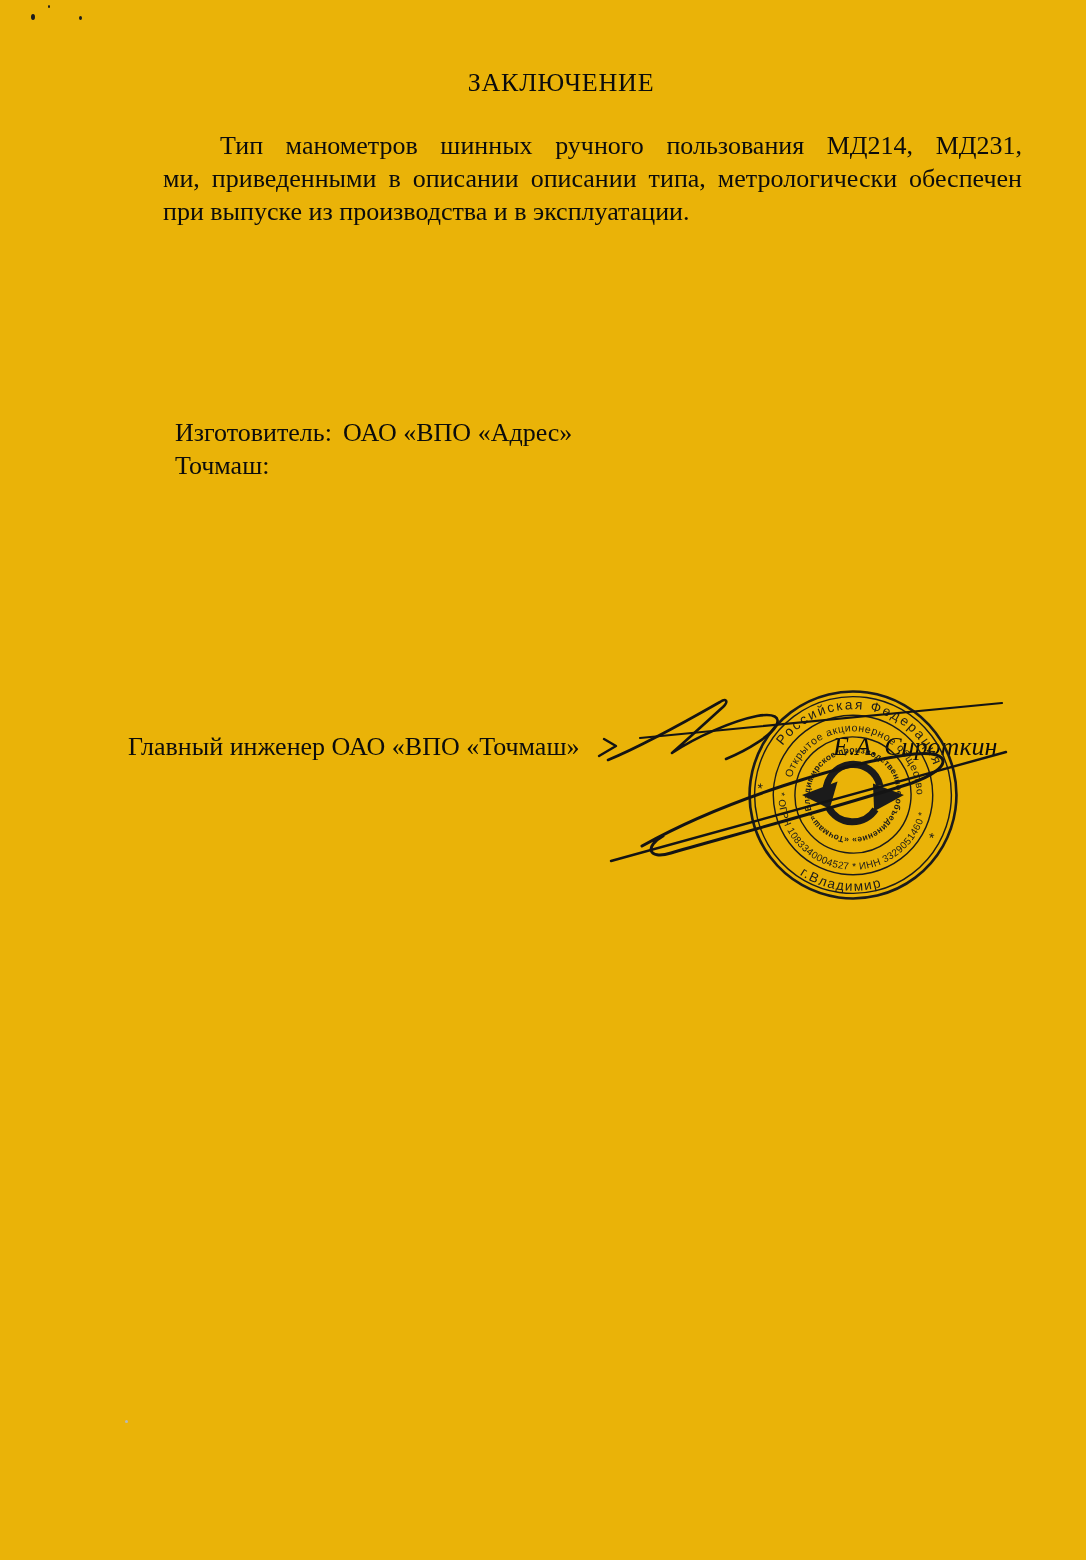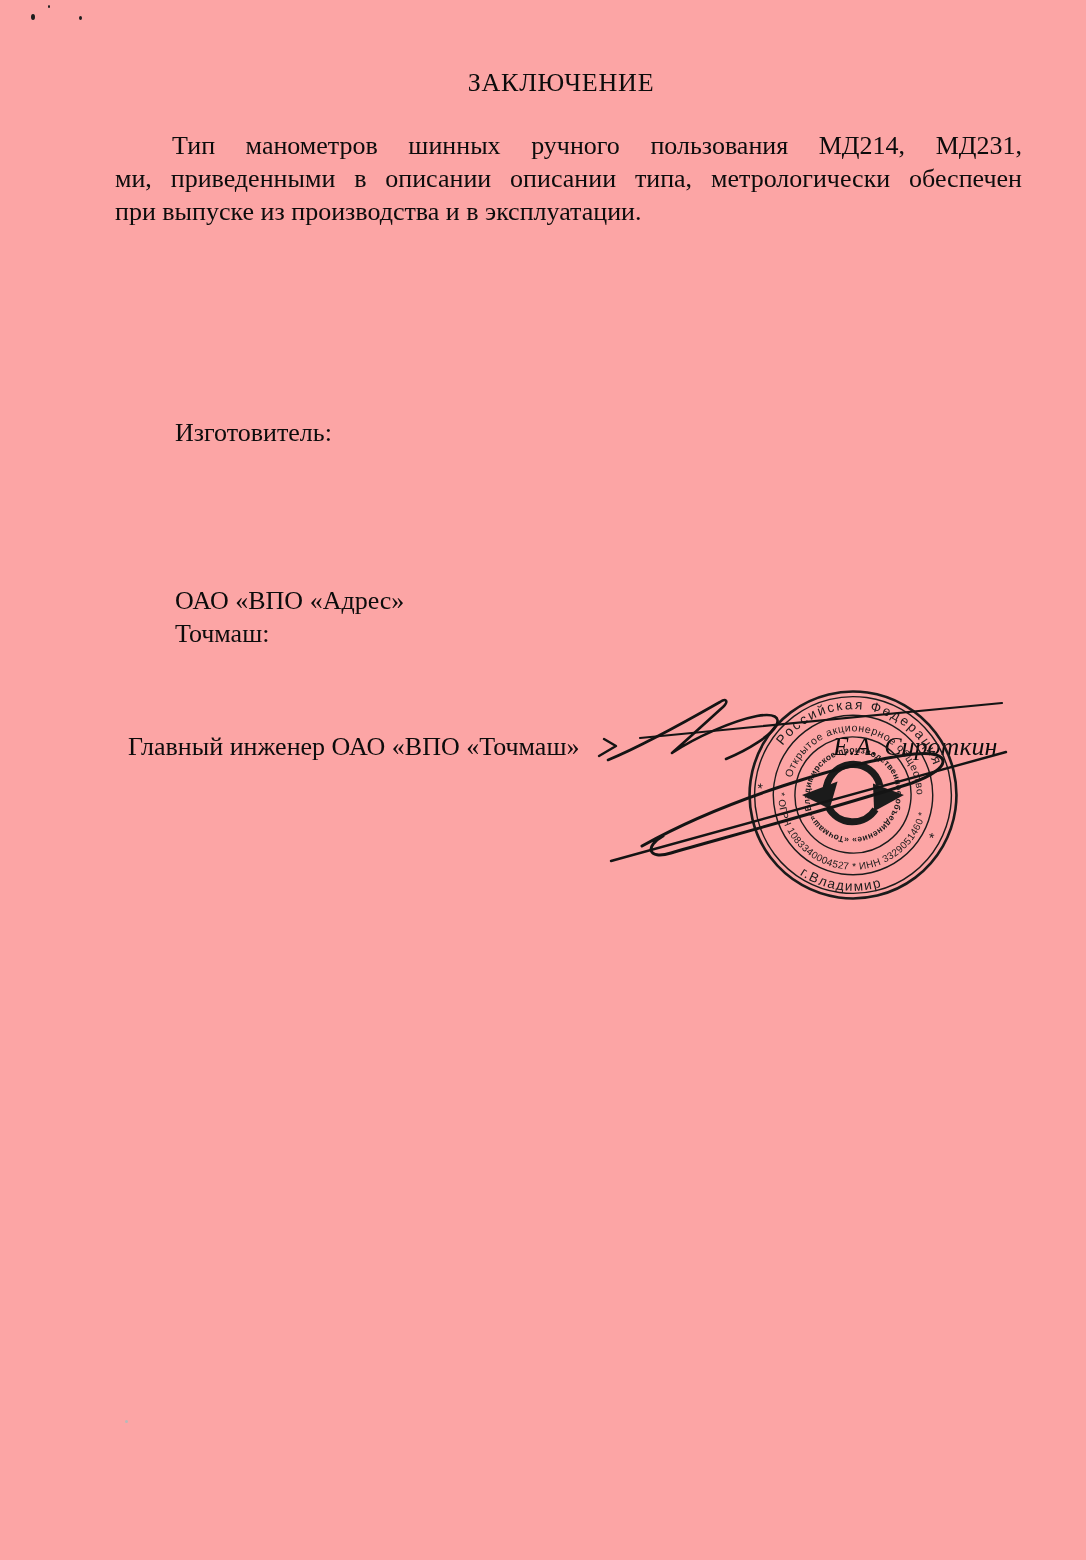--- a/index.html
+++ b/index.html
@@ -1,31 +1,31 @@
 <!DOCTYPE html>
 <html><head>
 <meta charset="utf-8">
 <style>
   html,body{margin:0;padding:0;background:#ffffff;}
   .page{
-    position:relative;width:1086px;height:1560px;background:#fca5a5;
+    position:relative;width:1086px;height:1560px;background:#eab308;
     font-family:"Liberation Serif",serif;color:#0c0c0c;overflow:hidden;
   }
   .speck{position:absolute;background:#1c1c1c;border-radius:50%;}
   .speck.faint{background:#b9b9b9;}
   .doc-title{
     position:absolute;left:115px;top:68px;width:892px;
     text-align:center;font-size:26px;letter-spacing:0.8px;
   }
   .para{position:absolute;left:115px;top:130px;width:907px;font-size:26px;line-height:32.8px;}
-  .para .ln{text-align:justify;text-align-last:justify;white-space:normal;}
+  .para .ln{text-align:justify;text-align-last:justify;white-space:normal;margin-left:48px;}
   .para .ln.first{text-indent:57px;}
   .para .ln.last{text-align:right;text-align-last:left;}
   .info{position:absolute;left:175px;top:416px;font-size:26px;line-height:33px;}
-  .info .row{display:flex;flex-direction:column;}
+  .info .row{display:flex;}
   .info .label{width:168px;flex:0 0 168px;}
   .sign-position{position:absolute;left:128px;top:732px;font-size:26px;z-index:1;}
   .sign-name{position:absolute;left:833px;top:732px;font-size:26px;z-index:1;font-style:italic;}
   svg.stamp{position:absolute;left:742px;top:684px;z-index:2;}
   svg.signature{position:absolute;left:560px;top:660px;z-index:3;}
   .stamp-text{font-family:"Liberation Sans",sans-serif;fill:#1b1b1b;}
 </style>
 </head>
 <body>
 

